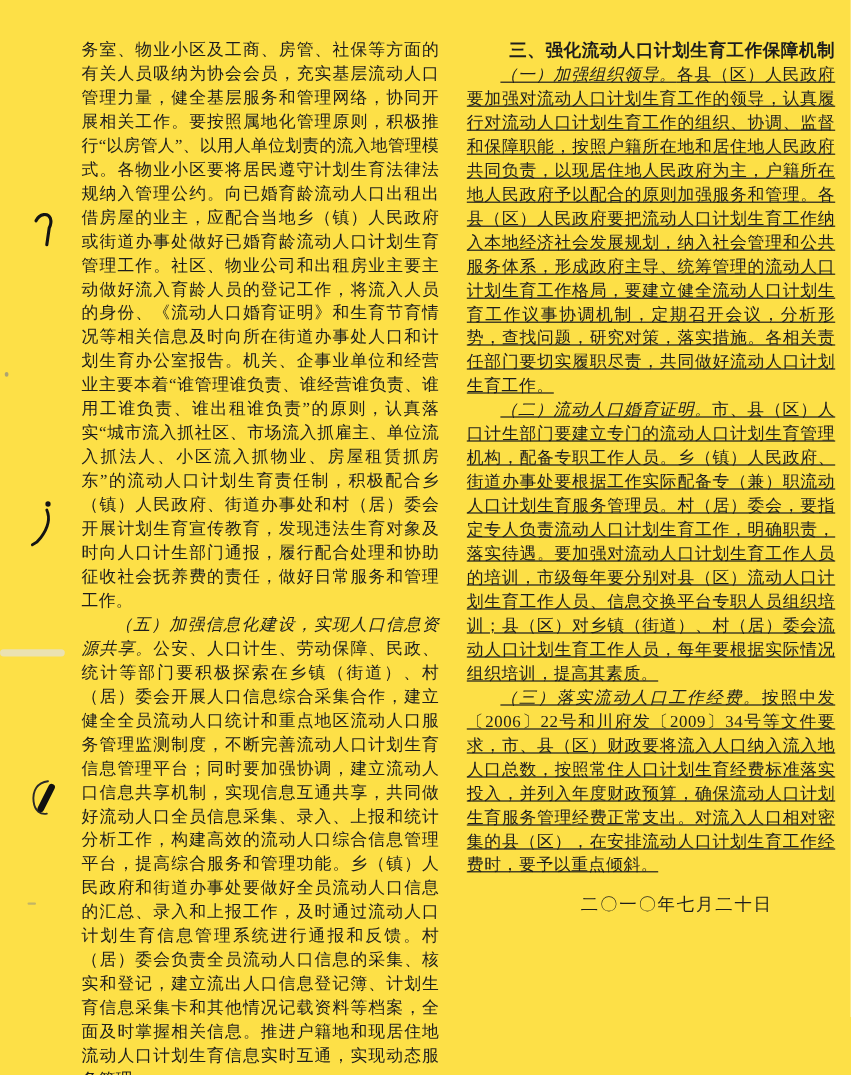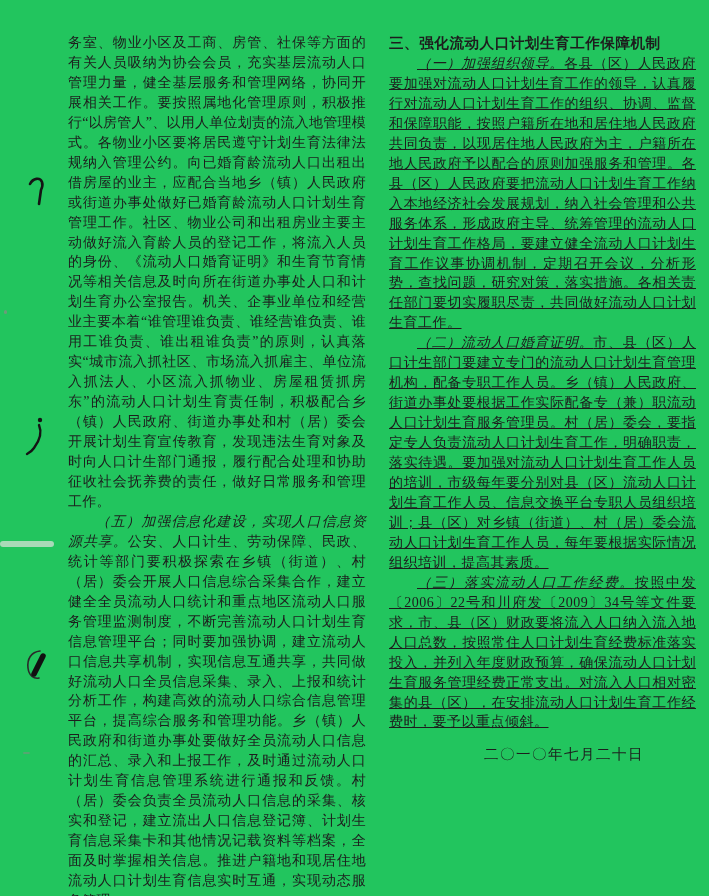--- a/index.html
+++ b/index.html
@@ -7,21 +7,21 @@
     padding: 0;
     width: 709px;
     height: 896px;
     background: #fafaf7;
     overflow: hidden;
   }
   .page {
     position: relative;
     width: 709px;
     height: 896px;
-    background: #22c55e;
+    background: #fde047;
     font-family: "Liberation Serif", "DejaVu Serif", serif;
     color: #1d1d1d;
   }
   .columns {
     position: absolute;
     left: 68px;
     top: 33px;
     display: flex;
     gap: 23px;
   }
@@ -40,21 +40,21 @@
   .indented { text-indent: 2em; }
   .kai {
     font-style: italic;
     font-weight: 500;
   }
   .title {
     font-family: "Liberation Sans", "DejaVu Sans", sans-serif;
     font-weight: bold;
     font-size: 14.6px;
     line-height: 20px;
-    text-align: left;
+    text-align: right;
     letter-spacing: 0.5px;
     margin: 0 0 1px 0;
   }
   .date {
     font-size: 14.5px;
     line-height: 20px;
     text-align: right;
     padding-right: 52px;
     letter-spacing: 1.5px;
     margin-top: 12px;

